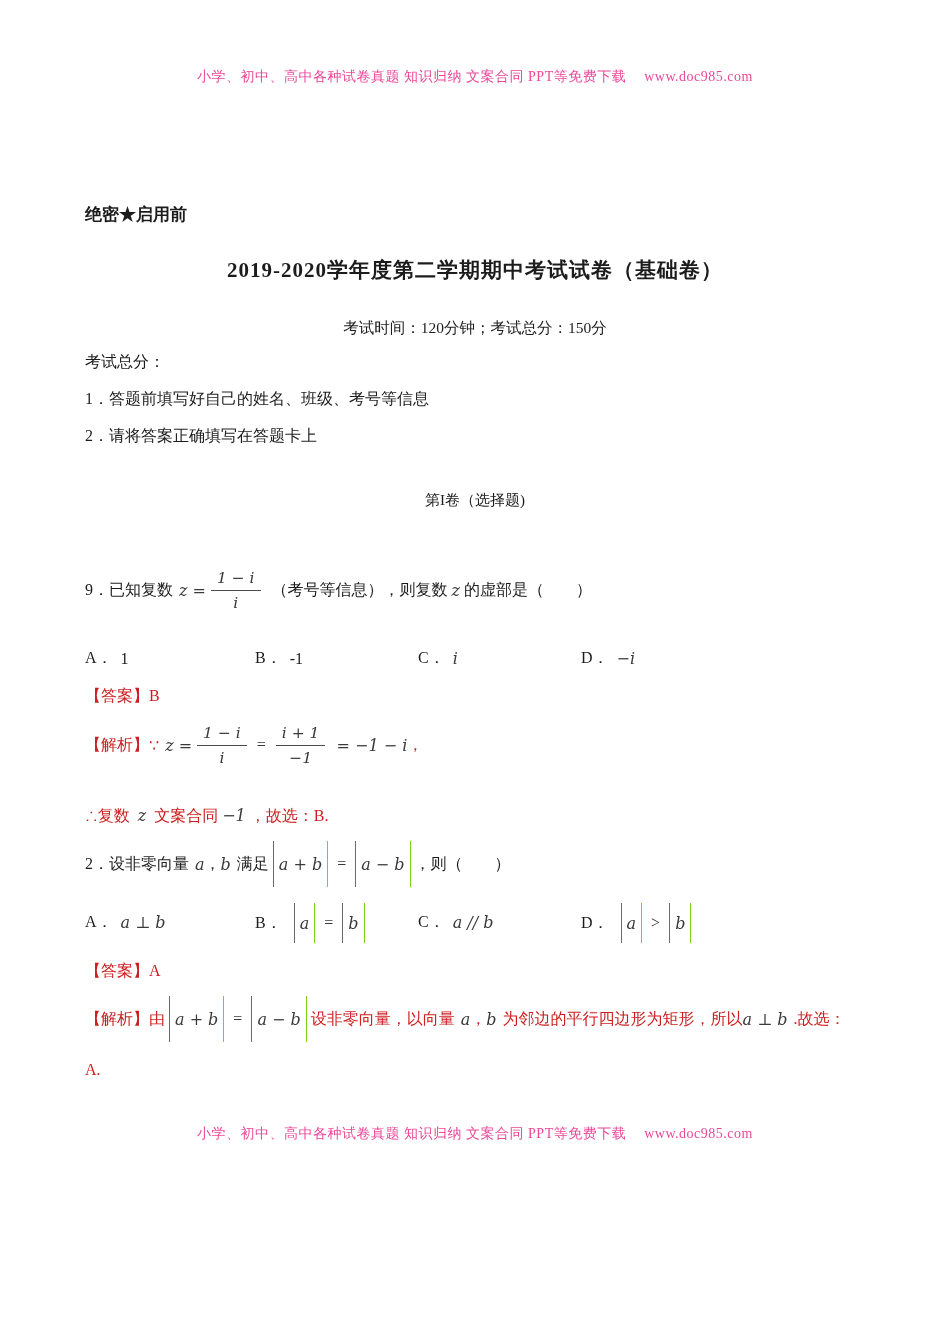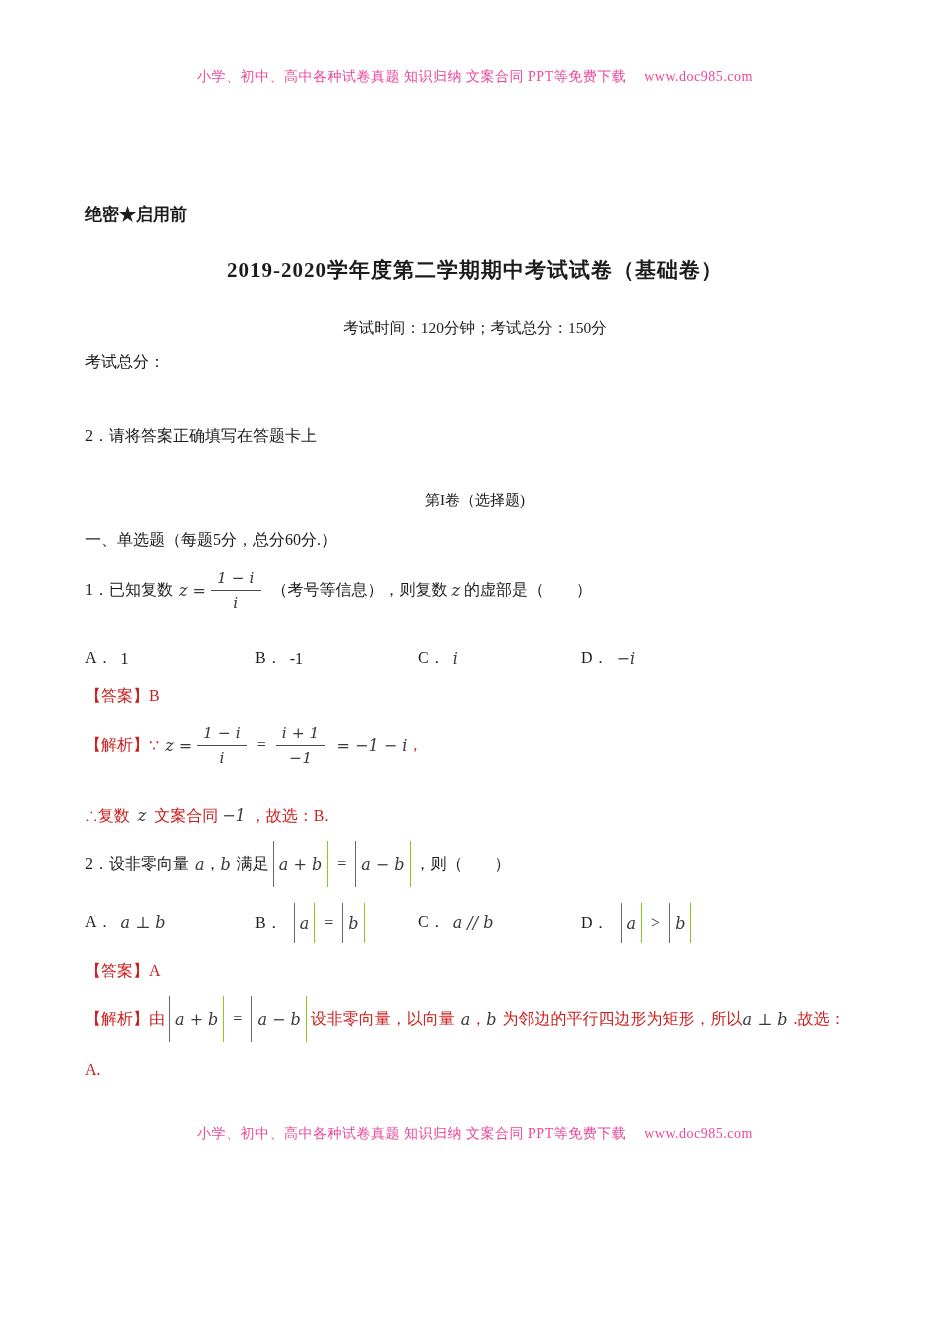--- a/index.html
+++ b/index.html
@@ -61,27 +61,27 @@
     <span>小学、初中、高中各种试卷真题 知识归纳 文案合同 PPT等免费下载</span><span class="head-url">www.doc985.com</span>
   </div>
 
   <div class="abs-line bold" style="left:85px; top:203px; font-size:17px;">绝密★启用前</div>
 
   <div class="abs-line center doc-title" style="top:256px;">2019-2020学年度第二学期期中考试试卷（基础卷）</div>
 
   <div class="abs-line center exam-info" style="top:318px;">考试时间：120分钟；考试总分：150分</div>
 
   <div class="abs-line body-text" style="left:85px; top:352px;">考试总分：</div>
+  <div class="abs-line body-text" style="left:85px; top:389px;">1．答题前填写好自己的姓名、班级、考号等信息</div>
   <div class="abs-line body-text" style="left:85px; top:426px;">2．请将答案正确填写在答题卡上</div>
 
   <div class="abs-line center section-title" style="top:491px;">第I卷（选择题)</div>
-  <div class="abs-line body-text" style="left:85px; top:530px;">一、单选题（每题5分，总分60分.）</div>
 
   <div class="abs-line flex-row body-text" style="left:85px; top:560px; height:60px;">
-    <span>1．已知复数</span>
+    <span>9．已知复数</span>
     <span class="math gap-l">z =</span>
     <span class="frac math">
       <span class="num">1 − i</span>
       <span class="den">i</span>
     </span>
     <span class="gap-l">（考号等信息），则复数</span>
     <span class="math gap">z</span>
     <span>的虚部是（　　）</span>
   </div>
 

